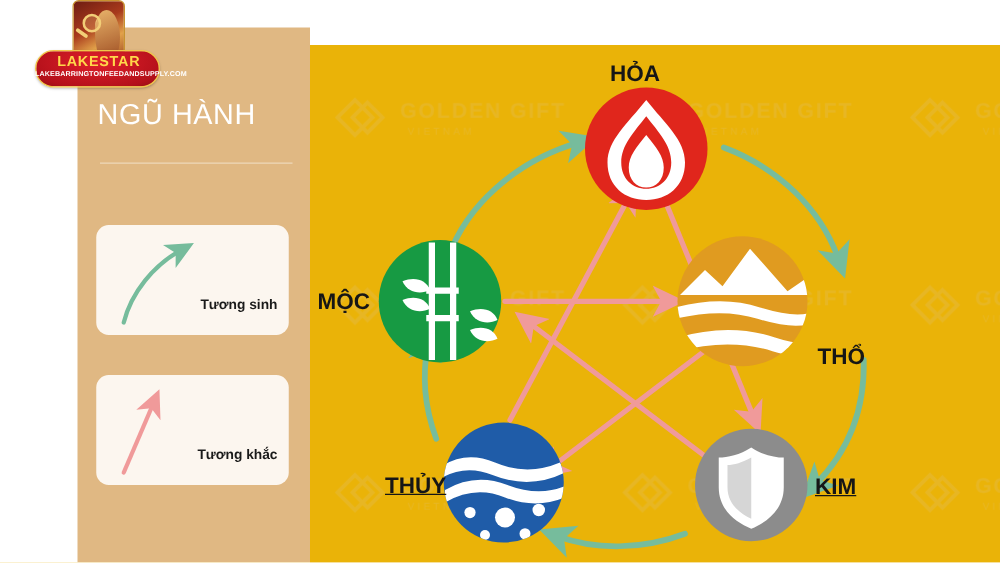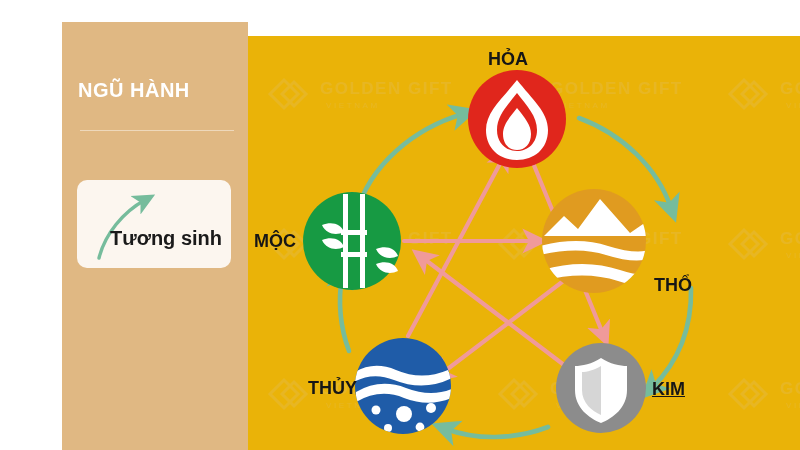--- a/index.html
+++ b/index.html
@@ -21,22 +21,22 @@
     position: absolute;
     left: 62px; top: 22px;
     width: 186px; height: 428px;
     background: #E0B883;
   }
   #sidebar-title {
     position: absolute;
     left: 16px; top: 58px;
     width: 170px;
     color: #FFFFFF;
-    font-size: 20px;
-    font-weight: 700;
+    font-size: 23px;
+    font-weight: 400;
     letter-spacing: 0.5px;
     line-height: 1;
     white-space: nowrap;
   }
   #sidebar-divider {
     position: absolute;
     left: 18px; top: 108px;
     width: 154px; height: 1px;
     background: rgba(255,255,255,0.45);
   }
@@ -45,21 +45,21 @@
     left: 15px;
     width: 154px; height: 88px;
     background: #FCF6EF;
     border-radius: 10px;
   }
   #legend-card-sinh { top: 158px; }
   #legend-card-khac { top: 278px; }
   .legend-label {
     position: absolute;
     right: 9px; bottom: 18px;
-    font-size: 20px;
+    font-size: 11px;
     font-weight: 700;
     color: #1A1A1A;
     white-space: nowrap;
   }
   .legend-arrow {
     position: absolute;
     left: 6px; top: 4px;
     width: 92px; height: 80px;
   }
 
@@ -171,22 +171,44 @@
         <defs>
           <marker id="lg-green-head" markerWidth="7" markerHeight="7" refX="3.2" refY="3.5" orient="auto">
             <path d="M0,0.4 L6.6,3.5 L0,6.6 L1.7,3.5 Z" fill="#76BC9C"></path>
           </marker>
         </defs>
         <path d="M16,74 C22,50 40,28 62,16" stroke="#76BC9C" stroke-width="3.4" fill="none" stroke-linecap="round" marker-end="url(#lg-green-head)"></path>
       </svg>
       <span class="legend-label">Tương sinh</span>
     </div>
 
+    <div class="legend-card" id="legend-card-khac">
+      <svg class="legend-arrow" viewBox="0 0 92 80">
+        <defs>
+          <marker id="lg-pink-head" markerWidth="7" markerHeight="7" refX="3.2" refY="3.5" orient="auto">
+            <path d="M0,0.4 L6.6,3.5 L0,6.6 L1.7,3.5 Z" fill="#F09A9A"></path>
+          </marker>
+        </defs>
+        <path d="M16,74 L40,18" stroke="#F09A9A" stroke-width="3.4" fill="none" stroke-linecap="round" marker-end="url(#lg-pink-head)"></path>
+      </svg>
+      <span class="legend-label">Tương khắc</span>
+    </div>
   </div>
 
+  <div id="logo">
+    <div id="logo-emblem">
+      <div id="logo-face"></div>
+      <div id="logo-lens"></div>
+      <div id="logo-handle"></div>
+    </div>
+    <div id="logo-pill">
+      <div id="logo-name">LAKESTAR</div>
+      <div id="logo-url">LAKEBARRINGTONFEEDANDSUPPLY.COM</div>
+    </div>
+  </div>
 
   <div id="diagram">
 
     <svg id="diagram-svg" width="552" height="428" viewBox="0 0 552 428">
       <defs>
         <marker id="green-head" markerWidth="6.5" markerHeight="6.5" refX="2.8" refY="3.25" orient="auto">
           <path d="M0,0.3 L6.2,3.25 L0,6.2 L1.6,3.25 Z" fill="#76BC9C"></path>
         </marker>
         <marker id="pink-head" markerWidth="6.5" markerHeight="6.5" refX="2.8" refY="3.25" orient="auto">
           <path d="M0,0.3 L6.2,3.25 L0,6.2 L1.6,3.25 Z" fill="#F09A9A"></path>
@@ -289,17 +311,17 @@
           <path d="M74,204 C84,200 93,203 96,211 C88,215 78,213 74,204 Z"></path>
           <path d="M128,213 C138,209 147,212 150,220 C142,224 132,222 128,213 Z"></path>
           <path d="M128,228 C138,224 147,227 150,235 C142,239 132,237 128,228 Z"></path>
         </g>
       </g>
     </svg>
 
     <div class="node-label" style="left:240px; top:14px;">HỎA</div>
     <div class="node-label" style="left:406px; top:196px;margin-top:44px;">THỔ</div>
     <div class="node-label" style="left:404px; top:344px;text-decoration:underline;">KIM</div>
-    <div class="node-label" style="left:60px; top:343px;">THỦY</div>
+    <div class="node-label" style="left:60px; top:343px;text-decoration:underline;">THỦY</div>
     <div class="node-label" style="left:6px; top:196px;">MỘC</div>
   </div>
 
 </div>
 
 </body></html>

